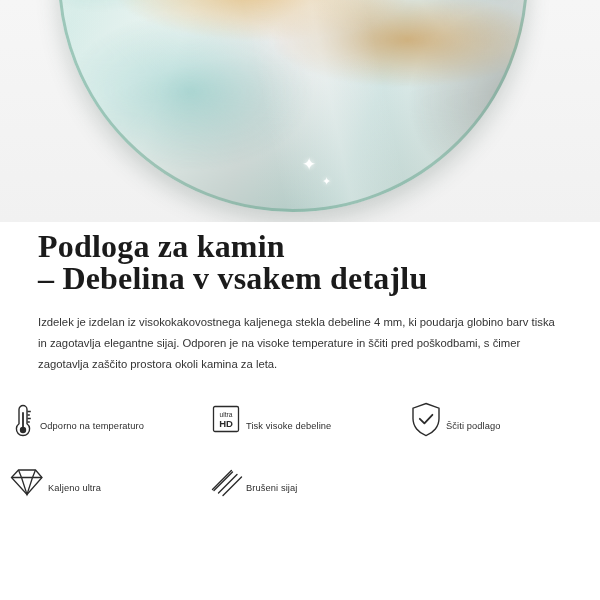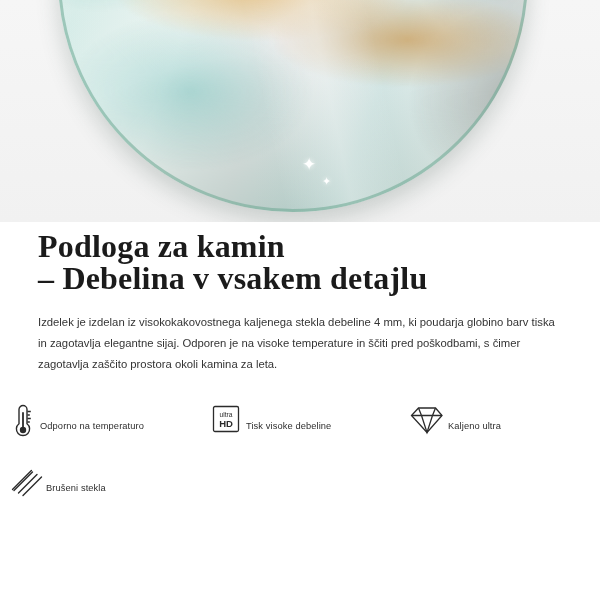--- a/index.html
+++ b/index.html
@@ -199,37 +199,46 @@
       <div class="feature-icon">
         <svg width="40" height="40" viewBox="0 0 40 40" fill="none" stroke="#2b2b2b" stroke-width="1.3">
           <rect x="7.5" y="6.5" width="25" height="25" rx="1.5"></rect>
           <text x="20" y="17.4" font-family="Liberation Sans, sans-serif" font-size="6.6" fill="#2b2b2b" stroke="none" text-anchor="middle">ultra</text>
           <text x="20" y="27" font-family="Liberation Sans, sans-serif" font-size="9.5" font-weight="bold" fill="#2b2b2b" stroke="none" text-anchor="middle">HD</text>
         </svg>
       </div>
       <div class="feature-label">Tisk visoke debeline</div>
     </div>
 
+    <div class="feature">
+      <div class="feature-icon">
+        <svg width="40" height="42" viewBox="0 0 40 42" fill="none" stroke="#2b2b2b" stroke-width="1.4">
+          <path d="M20 4.5 33 9.2v10.4c0 8-5.4 14.2-13 17-7.6-2.8-13-9-13-17V9.2L20 4.5z"></path>
+          <path d="M13.8 19.8l4.6 4.6 8-8.6" stroke-width="1.8" stroke-linecap="round" stroke-linejoin="round"></path>
+        </svg>
+      </div>
+      <div class="feature-label">Ščiti podlago</div>
+    </div>
 
     <div class="feature">
       <div class="feature-icon">
         <svg width="42" height="36" viewBox="0 0 42 36" fill="none" stroke="#2b2b2b" stroke-width="1.3">
           <path d="M12.5 6h17l6.5 7.5L21 30.5 5.5 13.5 12.5 6z"></path>
           <path d="M5.8 13.5h30M12.5 6l3 7.5L21 30.5l5.5-17L29.5 6"></path>
         </svg>
       </div>
       <div class="feature-label">Kaljeno ultra</div>
     </div>
 
     <div class="feature">
       <div class="feature-icon">
         <svg width="40" height="36" viewBox="0 0 40 36" fill="none" stroke="#2b2b2b" stroke-width="1.4">
           <path d="M8 26.5 26.5 8M12.5 29 31 10.5M17 31.5 35.5 13" stroke-linecap="round"></path>
           <path d="M8 26.5 26.5 8" stroke-width="0"></path>
           <path d="M6.5 25.4 25.4 6.5" stroke-width="1.4" stroke-linecap="round"></path>
         </svg>
       </div>
-      <div class="feature-label">Brušeni stekla</div>
+      <div class="feature-label">Brušeni sijaj</div>
     </div>
 
 
   </div>
 </div>
 
 </body></html>

